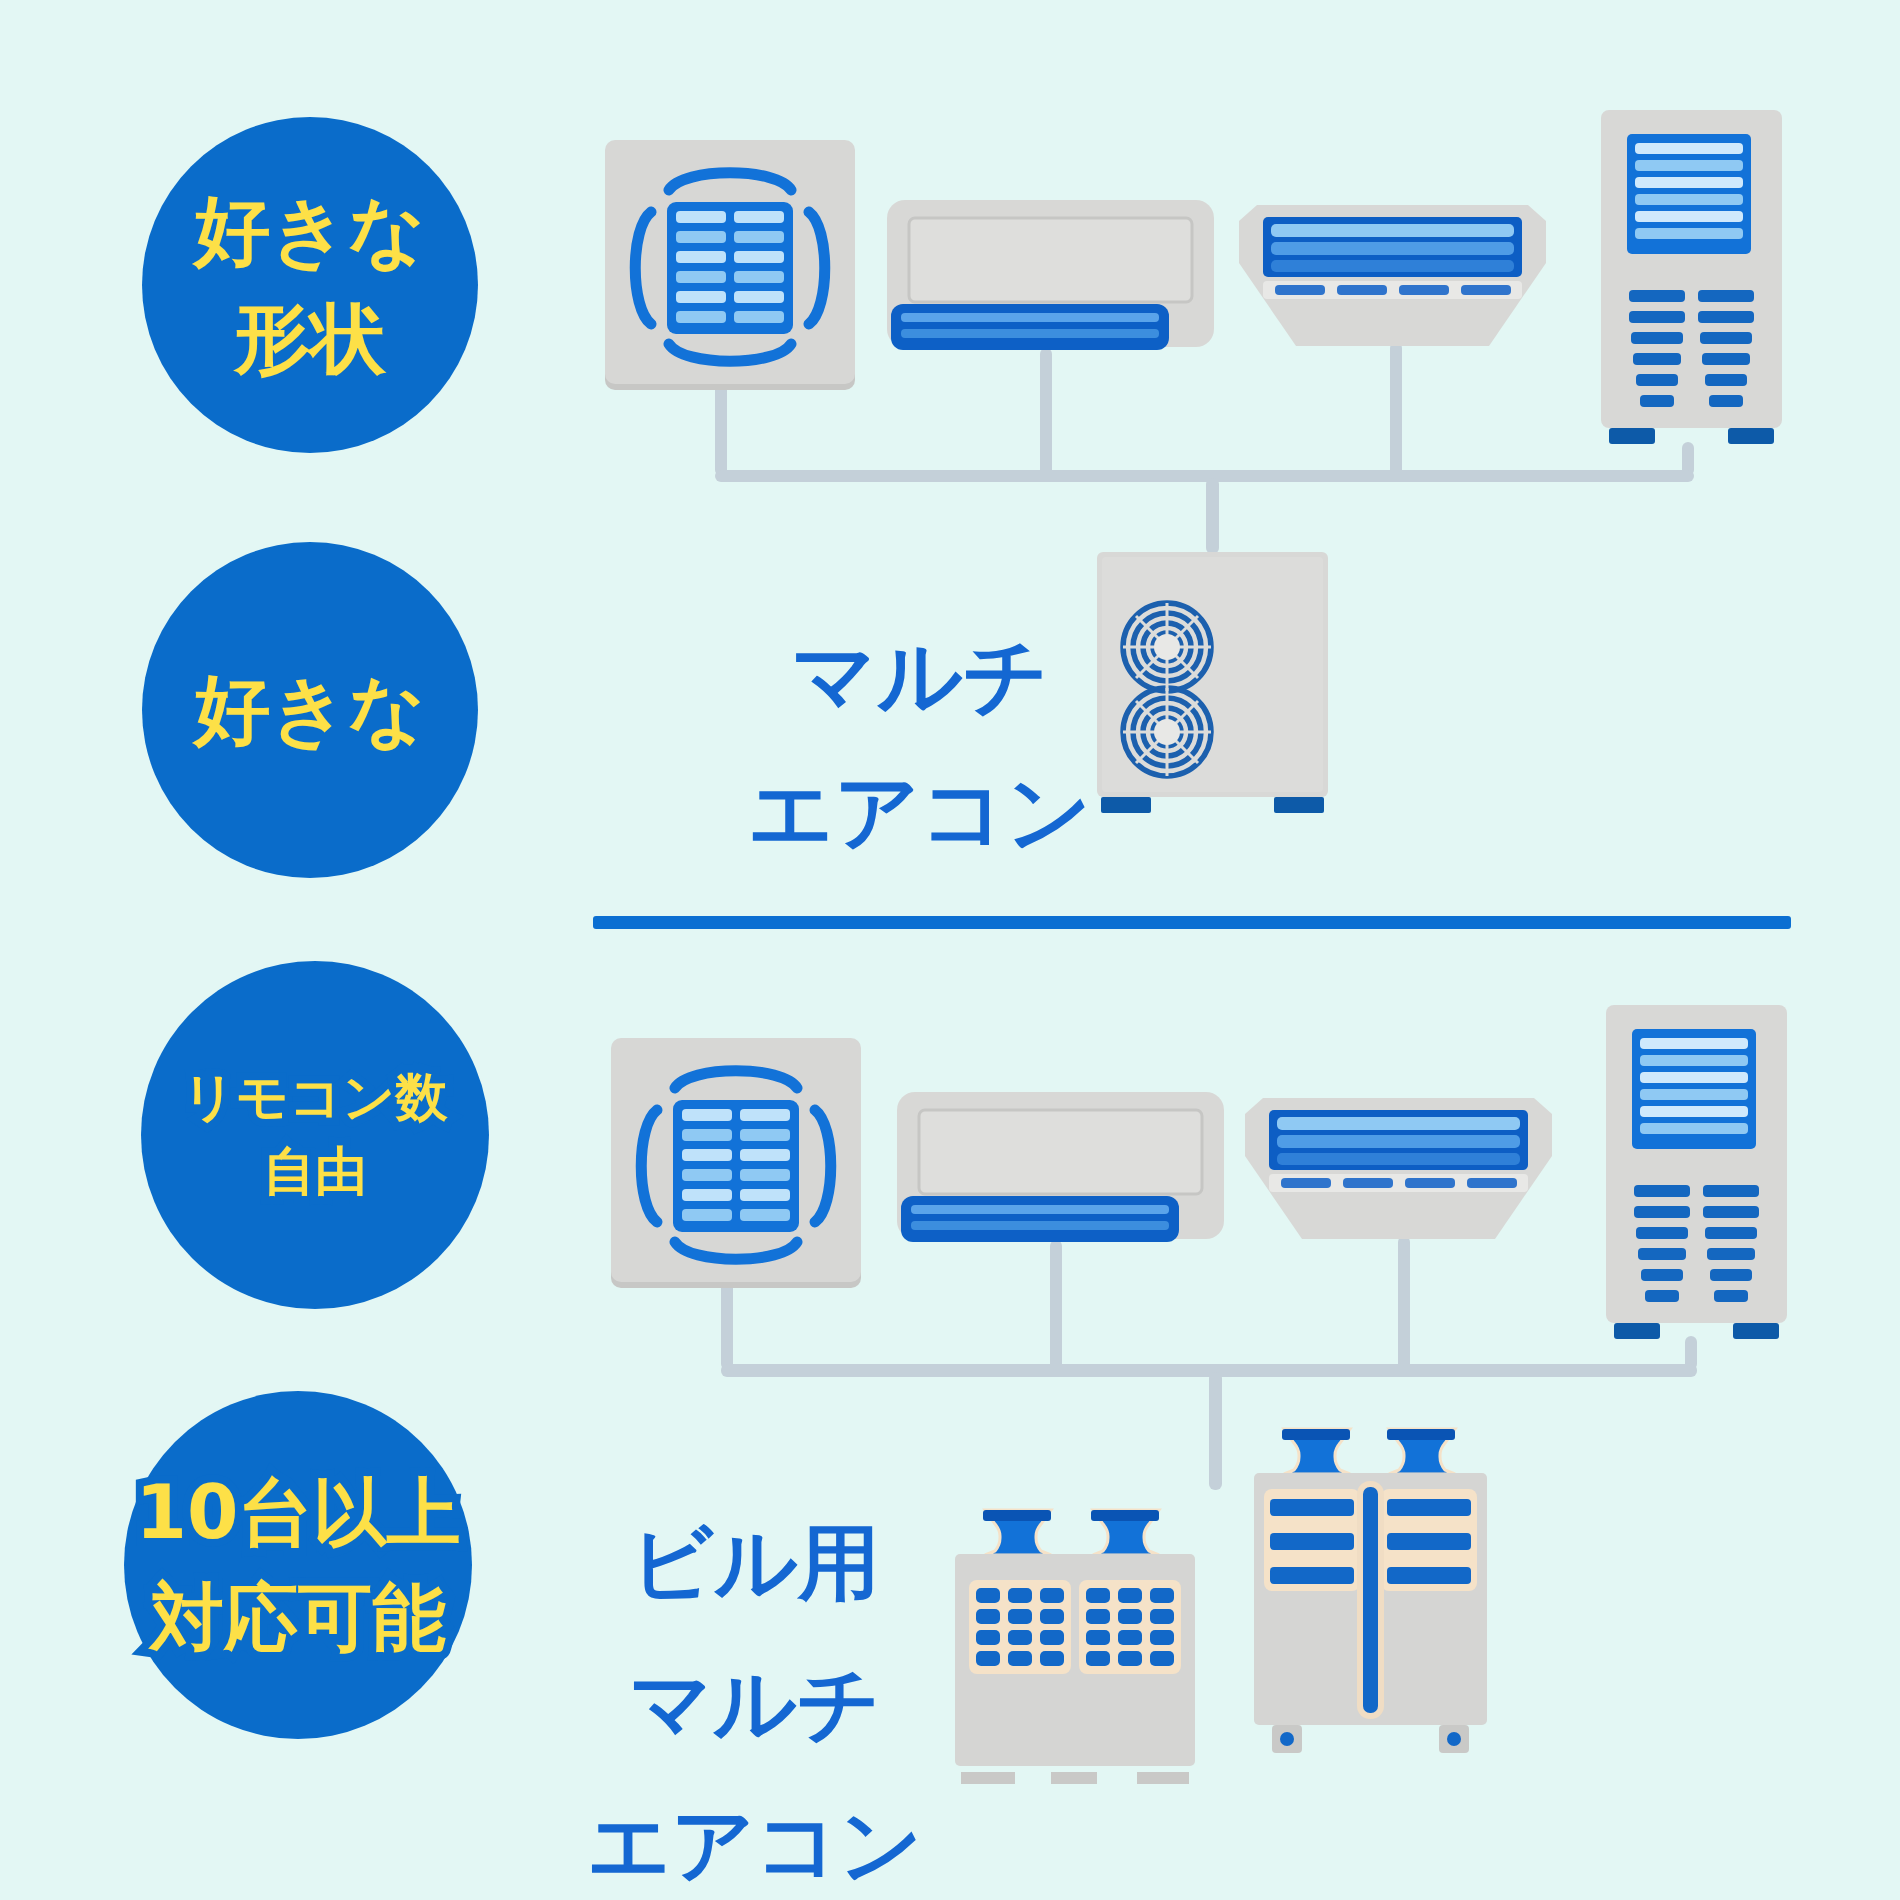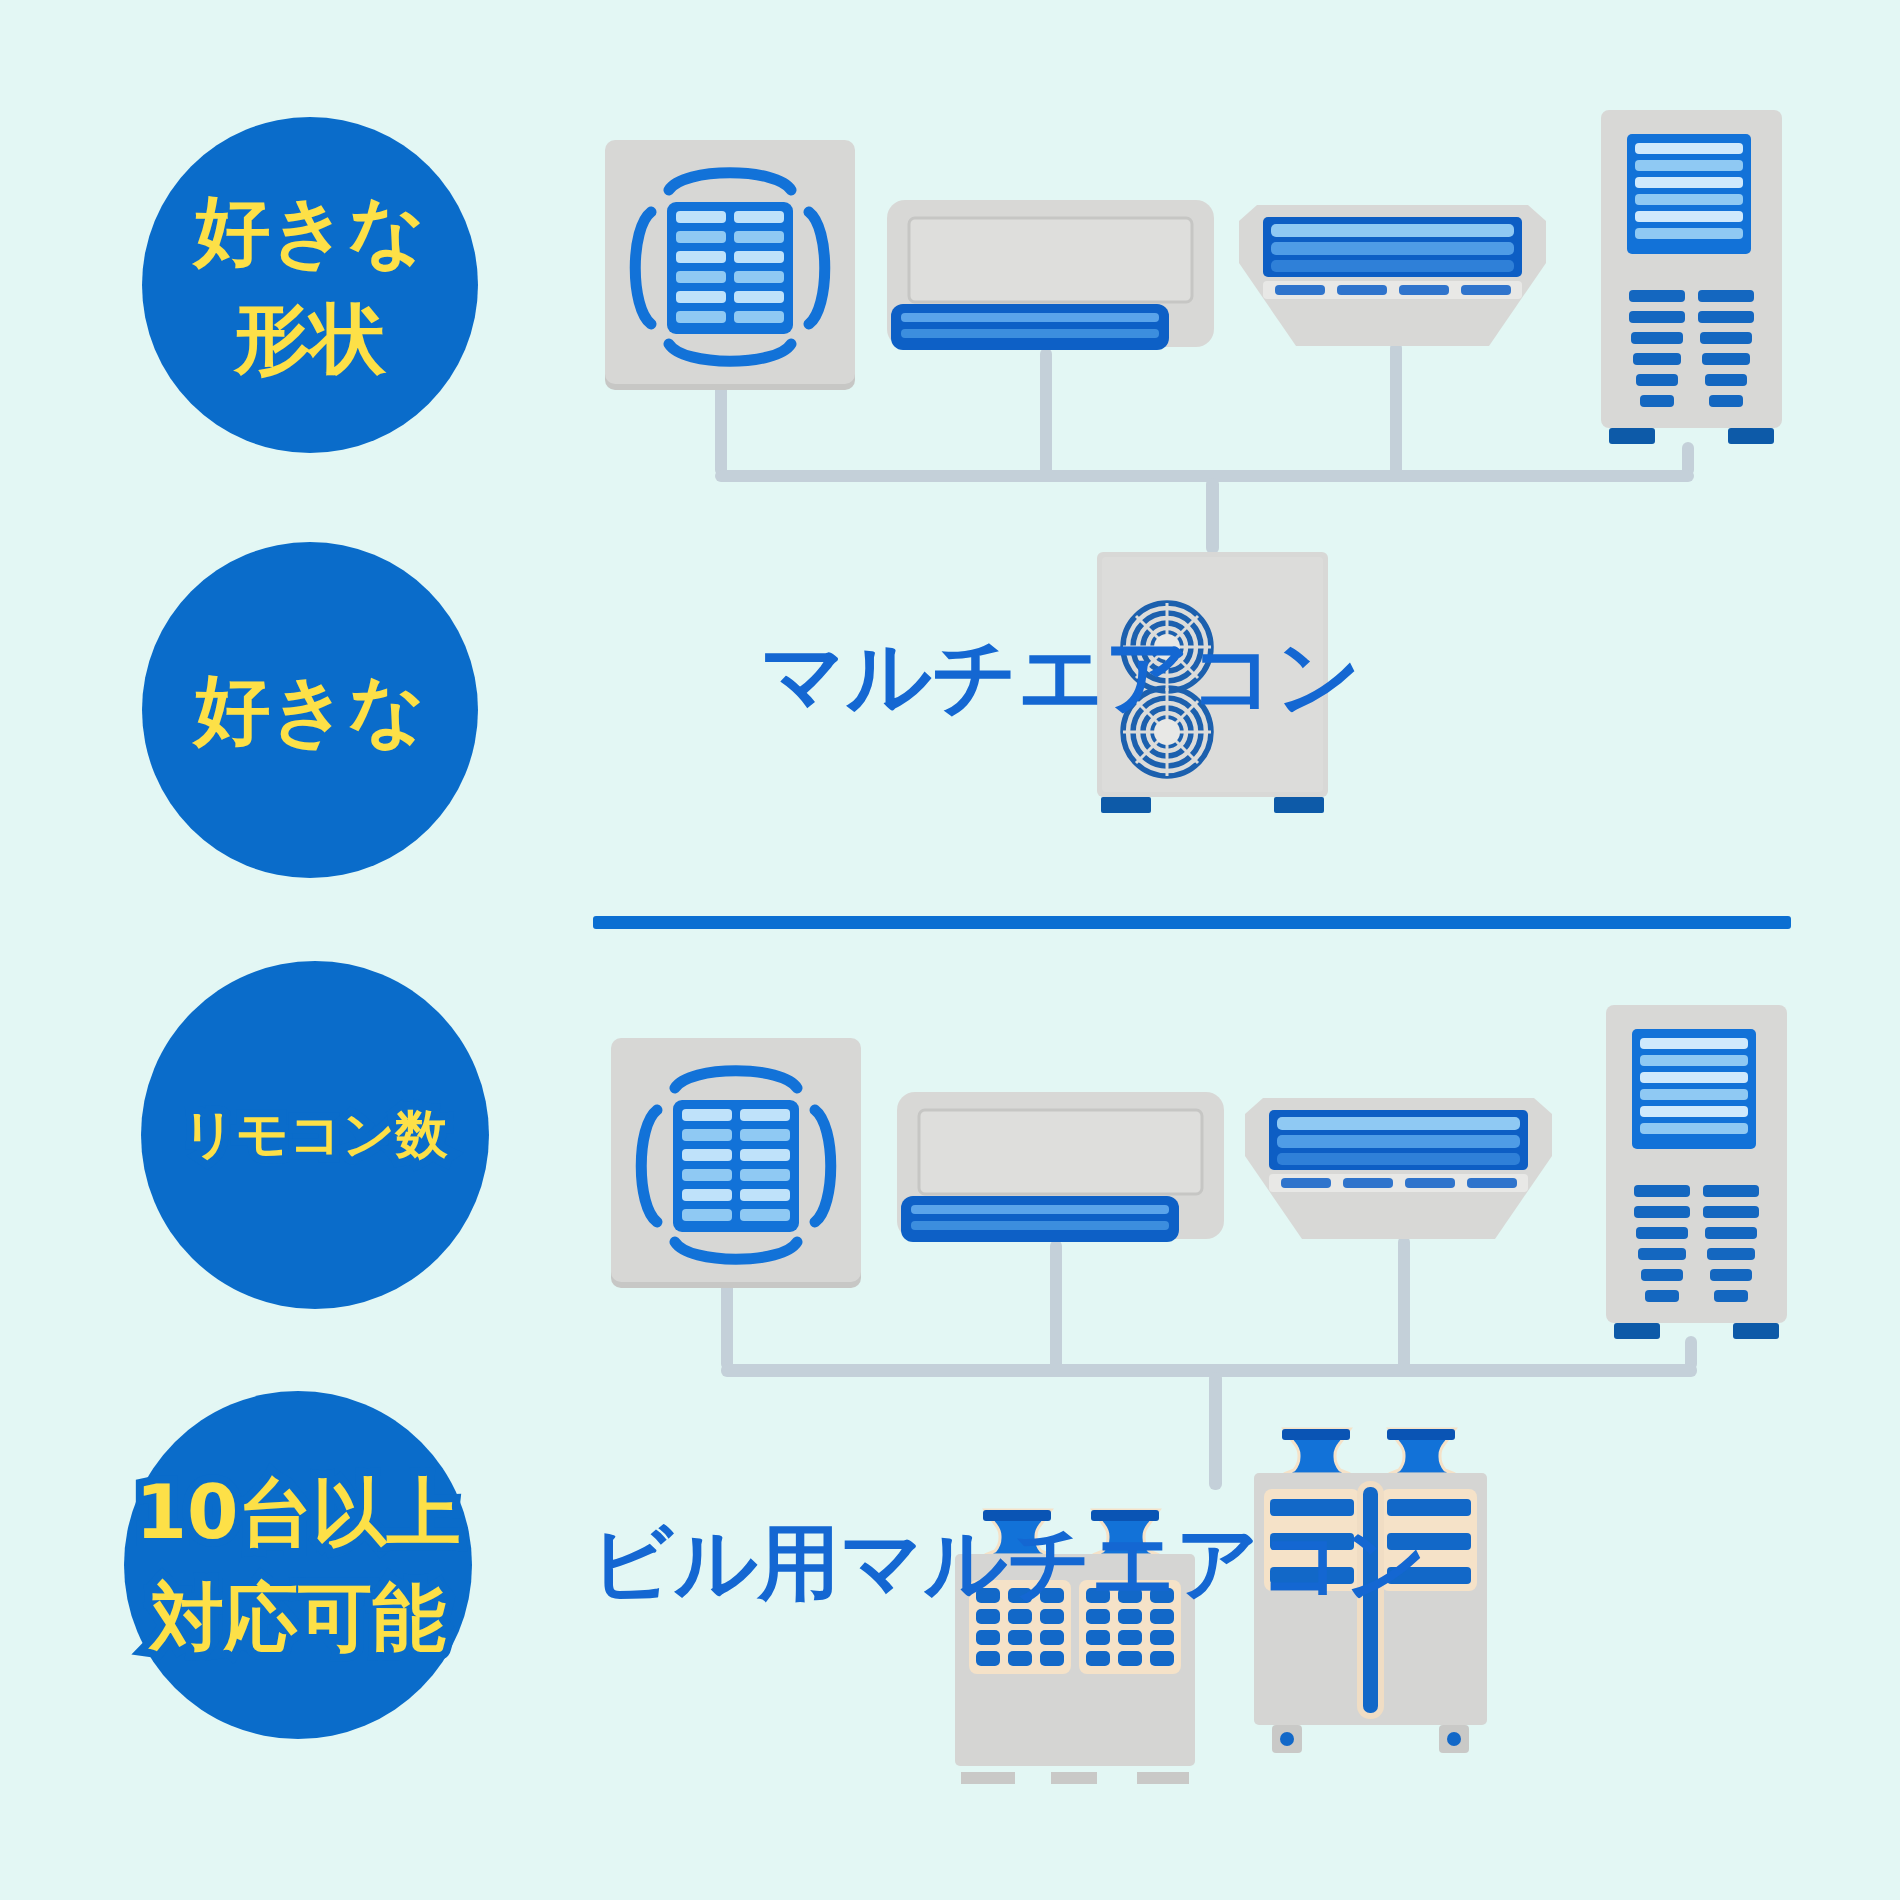--- a/index.html
+++ b/index.html
@@ -24,21 +24,21 @@
   .badge.b4{font-size:74px;}
   
   .gline{position:absolute;background:#c4d0d9;border-radius:6px;}
   
   .divider{position:absolute;background:#0b6fd2;border-radius:3px;}
   
   .unit{position:absolute;}
   .unit svg{display:block;}
   
   .jp-label{
-    position:absolute;display:flex;flex-direction:row;align-items:center;
+    position:absolute;display:flex;flex-direction:column;align-items:center;
     color:#1467d2;font-weight:800;text-align:center;
   }
   .jp-label .line{white-space:nowrap;}
   .label-top{font-size:84px;}
   .label-top .line{line-height:1.62;}
   .label-bottom{font-size:82px;}
   .label-bottom .line{line-height:1.72;}
 </style>
 </head>
 <body>
@@ -47,20 +47,21 @@
 
   <div class="badge b1" style="left:142px;top:117px;width:336px;height:336px;">
     <span class="line">好きな</span>
     <span class="line">形状</span>
   </div>
   <div class="badge b2" style="left:142px;top:542px;width:336px;height:336px;">
     <span class="line">好きな</span>
   </div>
   <div class="badge b3 outlined" style="left:141px;top:961px;width:348px;height:348px;">
     <span class="line">リモコン数</span>
+    <span class="line">自由</span>
   </div>
   <div class="badge b4 outlined" style="left:124px;top:1391px;width:348px;height:348px;">
     <span class="line">10台以上</span>
     <span class="line">対応可能</span>
   </div>
 
   <div class="gline" style="left:715px;top:382px;width:12px;height:94px;"></div>
   <div class="gline" style="left:1040px;top:348px;width:12px;height:128px;"></div>
   <div class="gline" style="left:1390px;top:342px;width:12px;height:134px;"></div>
   <div class="gline" style="left:1682px;top:442px;width:12px;height:34px;"></div>

